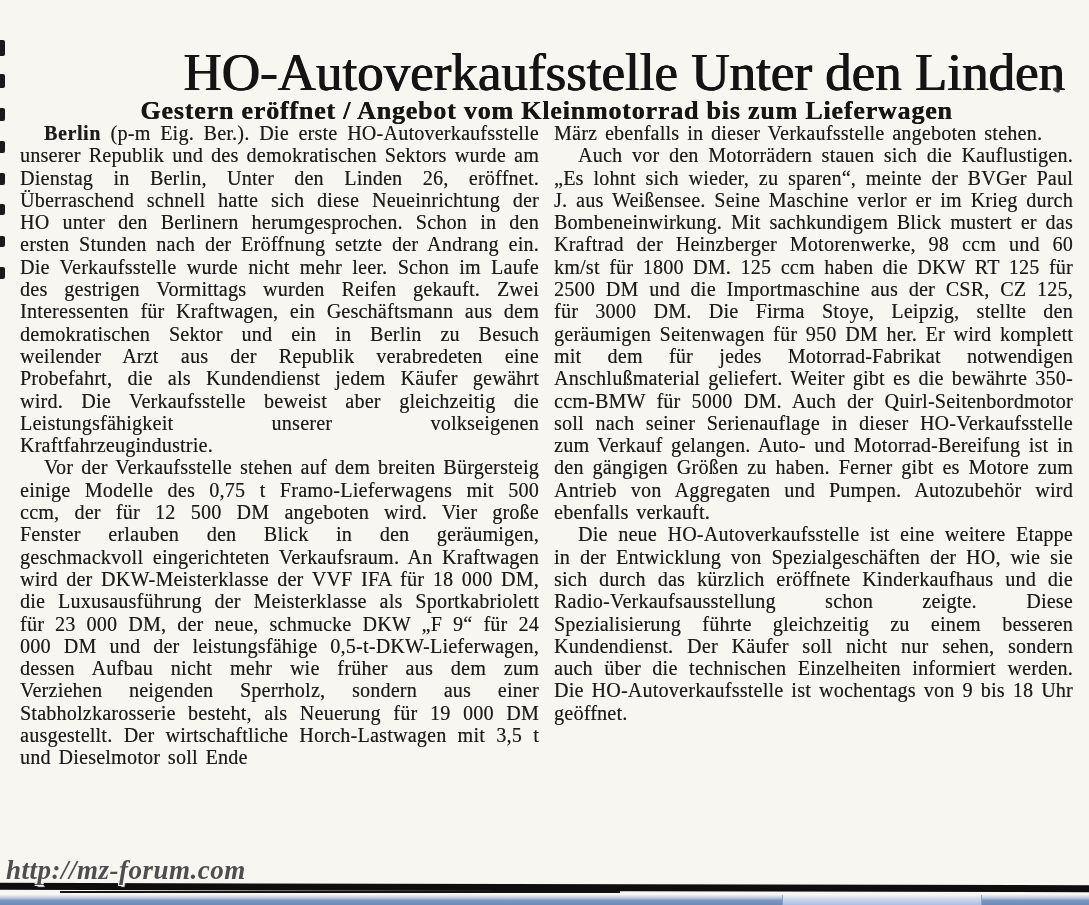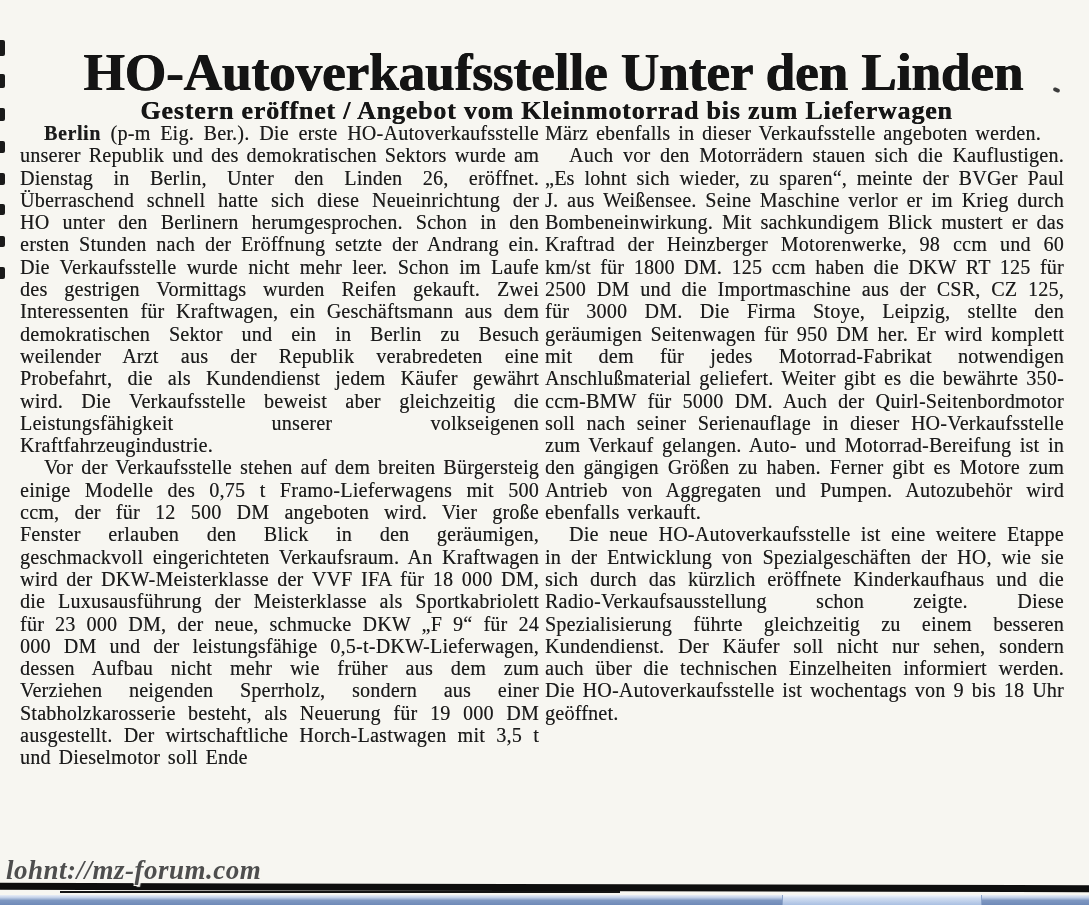--- a/index.html
+++ b/index.html
@@ -14,23 +14,23 @@
     overflow: hidden;
     background: #f7f6f1;
     color: #1c1c1c;
     font-family: "Liberation Serif", "DejaVu Serif", serif;
   }
   .headline {
     position: absolute;
     top: 6px;
     left: 42px;
     right: 24px;
-    text-align: center;
+    text-align: right;
     font-size: 53px;
-    font-weight: bold;
+    font-weight: normal;
     white-space: nowrap;
     letter-spacing: 0px;
     color: #141414;
     text-shadow: 0.7px 0 0 currentColor, -0.4px 0 0 currentColor;
   }
   .subheadline {
     position: absolute;
     top: 74px;
     left: 24px;
     right: 20px;
@@ -40,21 +40,21 @@
     letter-spacing: 0.8px;
     color: #161616;
     text-shadow: 0.4px 0 0 currentColor;
   }
   .columns {
     position: absolute;
     top: 122px;
     left: 20px;
     width: 1053px;
     display: flex;
-    gap: 6px;
+    gap: 15px;
   }
   .col {
     width: 519px;
     text-align: justify;
     font-size: 20px;
     line-height: 22.3px;
     letter-spacing: 0.25px;
     word-spacing: 2.5px;
     hyphens: auto;
     color: #1b1b1b;
@@ -145,28 +145,28 @@
   <h2 class="subheadline">Gestern eröffnet / Angebot vom Kleinmotorrad bis zum Lieferwagen</h2>
 
   <div class="columns">
 
     <div class="col">
       <p><span class="lead-word">Berlin</span><span> (p-m Eig. Ber.). Die erste HO-Autoverkaufsstelle unserer Republik und des demokratischen Sektors wurde am Dienstag in Berlin, Unter den Linden 26, eröffnet. Überraschend schnell hatte sich diese Neueinrichtung der HO unter den Berlinern herumgesprochen. Schon in den ersten Stunden nach der Eröffnung setzte der Andrang ein. Die Verkaufsstelle wurde nicht mehr leer. Schon im Laufe des gestrigen Vormittags wurden Reifen gekauft. Zwei Interessenten für Kraftwagen, ein Geschäftsmann aus dem demokratischen Sektor und ein in Berlin zu Besuch weilender Arzt aus der Republik verabredeten eine Probefahrt, die als Kundendienst jedem Käufer gewährt wird. Die Verkaufsstelle beweist aber gleichzeitig die Leistungsfähigkeit unserer volkseigenen Kraftfahrzeugindustrie.</span></p>
       <p class="gap-top">Vor der Verkaufsstelle stehen auf dem breiten Bürgersteig einige Modelle des 0,75 t Framo-Lieferwagens mit 500 ccm, der für 12 500 DM angeboten wird. Vier große Fenster erlauben den Blick in den geräumigen, geschmackvoll eingerichteten Verkaufsraum. An Kraftwagen wird der DKW-Meisterklasse der VVF IFA für 18 000 DM, die Luxusausführung der Meisterklasse als Sportkabriolett für 23 000 DM, der neue, schmucke DKW „F 9“ für 24 000 DM und der leistungsfähige 0,5-t-DKW-Lieferwagen, dessen Aufbau nicht mehr wie früher aus dem zum Verziehen neigenden Sperrholz, sondern aus einer Stabholzkarosserie besteht, als Neuerung für 19 000 DM ausgestellt. Der wirtschaftliche Horch-Lastwagen mit 3,5 t und Dieselmotor soll Ende</p>
     </div>
 
     <div class="col">
-      <p class="noindent">März ebenfalls in dieser Verkaufsstelle angeboten werden.</p>
+      <p class="noindent">März ebenfalls in dieser Verkaufsstelle angeboten stehen.</p>
       <p>Auch vor den Motorrädern stauen sich die Kauflustigen. „Es lohnt sich wieder, zu sparen“, meinte der BVGer Paul J. aus Weißensee. Seine Maschine verlor er im Krieg durch Bombeneinwirkung. Mit sachkundigem Blick mustert er das Kraftrad der Heinzberger Motorenwerke, 98 ccm und 60 km/st für 1800 DM. 125 ccm haben die DKW RT 125 für 2500 DM und die Importmaschine aus der CSR, CZ 125, für 3000 DM. Die Firma Stoye, Leipzig, stellte den geräumigen Seitenwagen für 950 DM her. Er wird komplett mit dem für jedes Motorrad-Fabrikat notwendigen Anschlußmaterial geliefert. Weiter gibt es die bewährte 350-ccm-BMW für 5000 DM. Auch der Quirl-Seitenbordmotor soll nach seiner Serienauflage in dieser HO-Verkaufsstelle zum Verkauf gelangen. Auto- und Motorrad-Bereifung ist in den gängigen Größen zu haben. Ferner gibt es Motore zum Antrieb von Aggregaten und Pumpen. Autozubehör wird ebenfalls verkauft.</p>
       <p class="gap-top">Die neue HO-Autoverkaufsstelle ist eine weitere Etappe in der Entwicklung von Spezialgeschäften der HO, wie sie sich durch das kürzlich eröffnete Kinderkaufhaus und die Radio-Verkaufsausstellung schon zeigte. Diese Spezialisierung führte gleichzeitig zu einem besseren Kundendienst. Der Käufer soll nicht nur sehen, sondern auch über die technischen Einzelheiten informiert werden. Die HO-Autoverkaufsstelle ist wochentags von 9 bis 18 Uhr geöffnet.</p>
     </div>
 
   </div>
 
-  <div class="watermark">lohnt://mz-forum.com</div>
+  <div class="watermark">http://mz-forum.com</div>
 
   <div class="clip-rule"></div>
   <div class="clip-rule-frays"></div>
 
   <div class="edge-tick" style="top:40px;height:16px;"></div>
   <div class="edge-tick" style="top:74px;height:14px;"></div>
   <div class="edge-tick" style="top:108px;height:13px;"></div>
   <div class="edge-tick" style="top:141px;height:12px;"></div>
   <div class="edge-tick" style="top:173px;height:12px;"></div>
   <div class="edge-tick" style="top:204px;height:11px;"></div>

